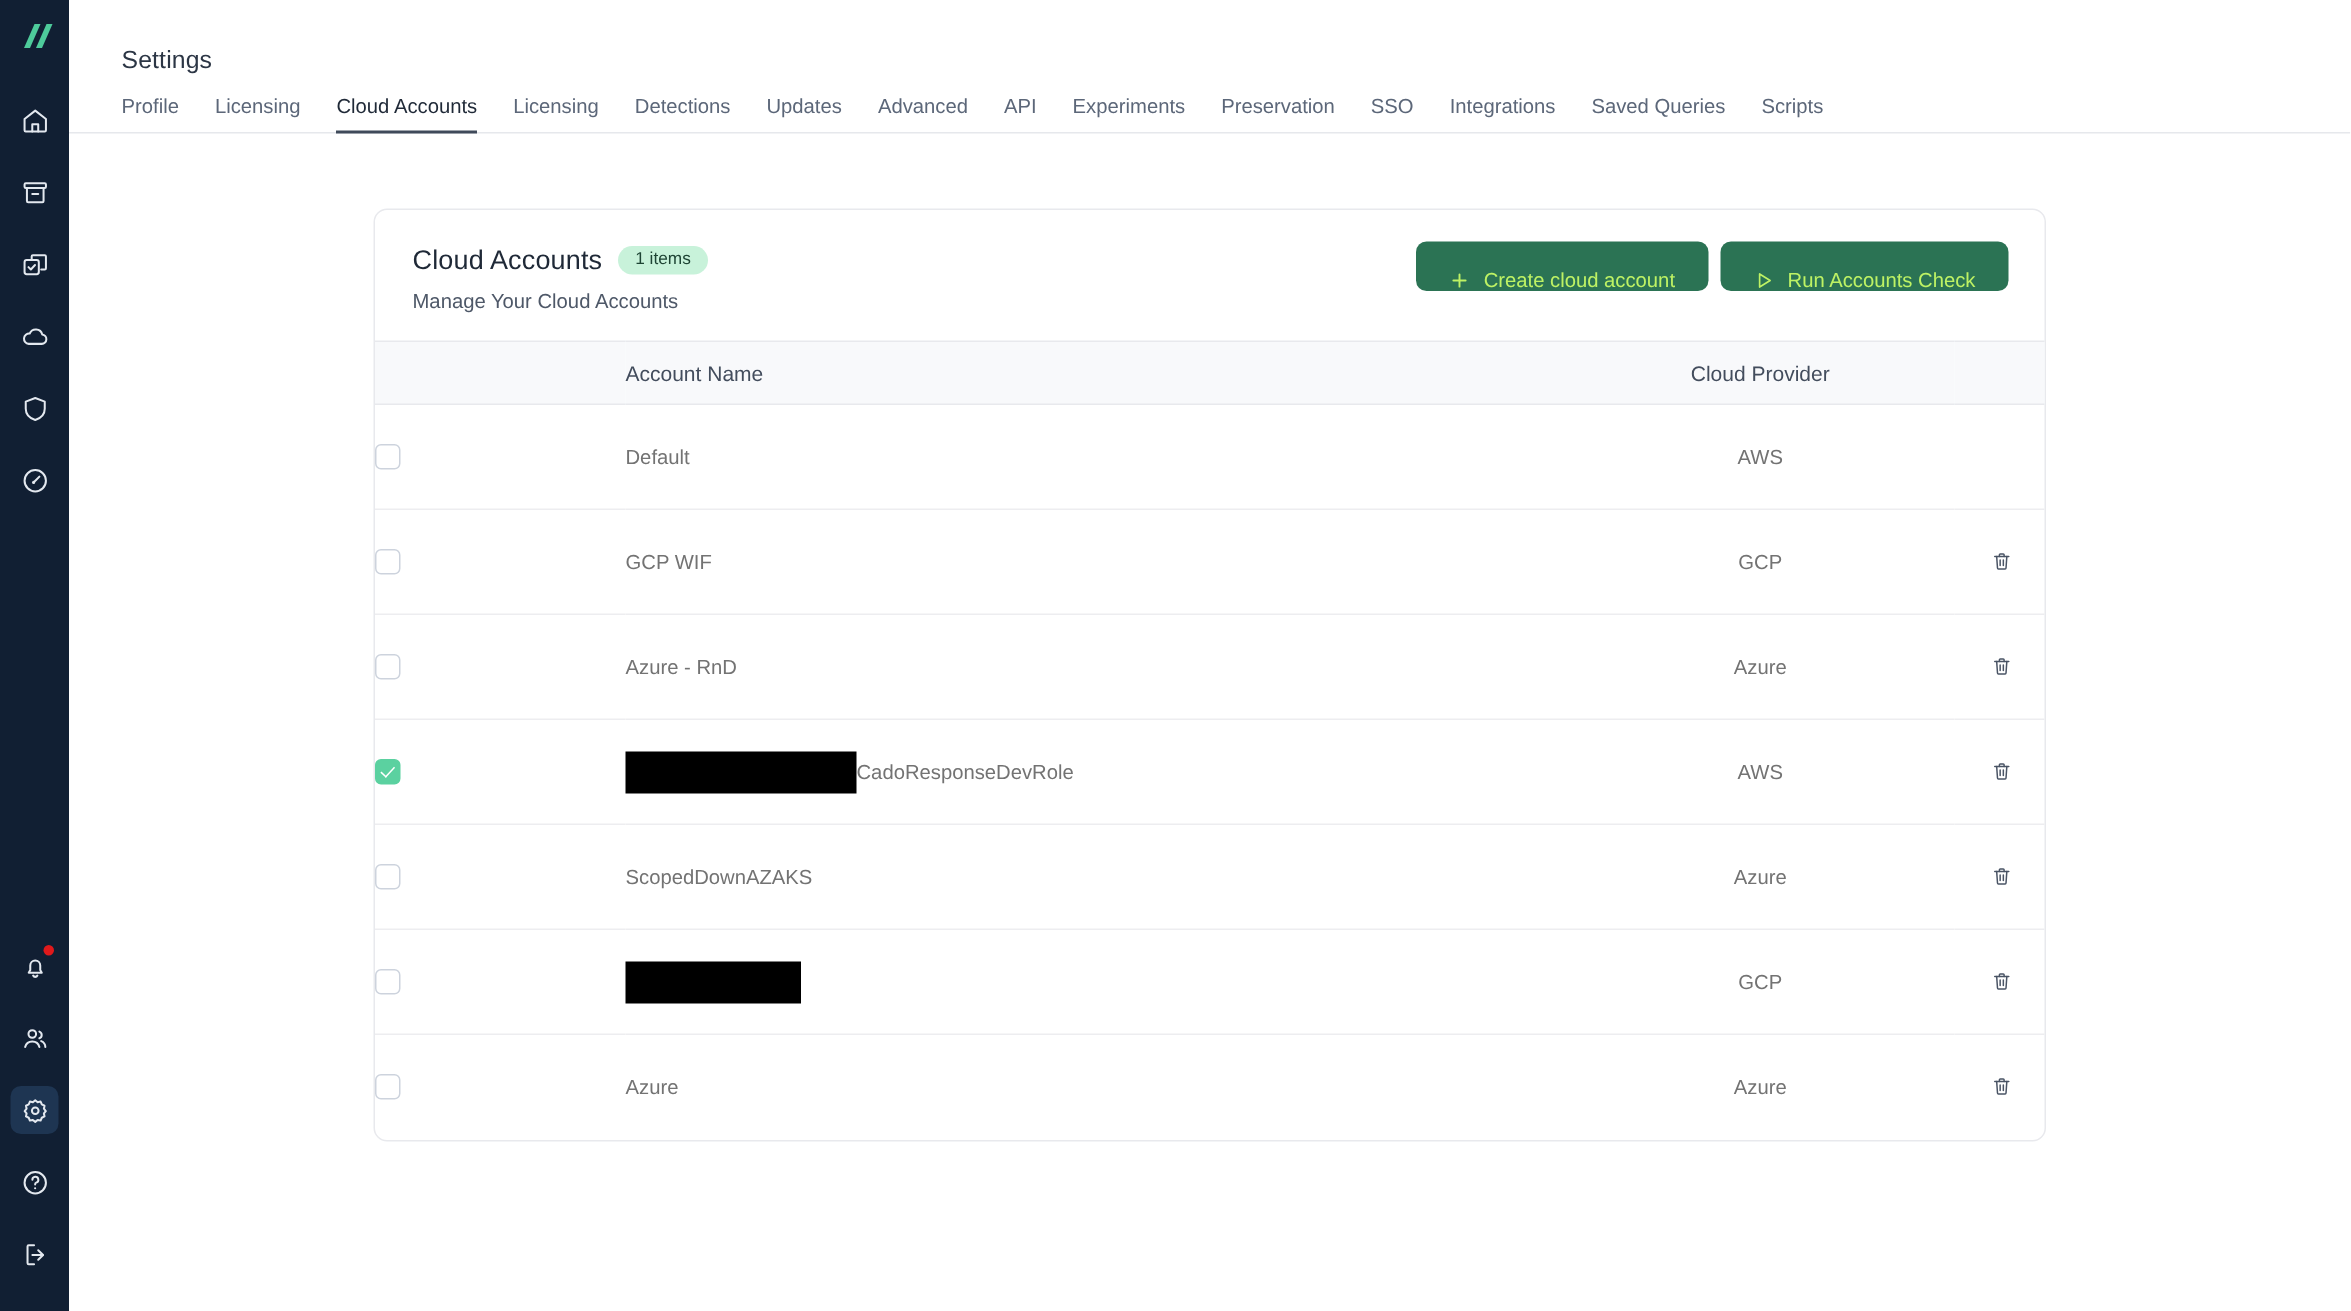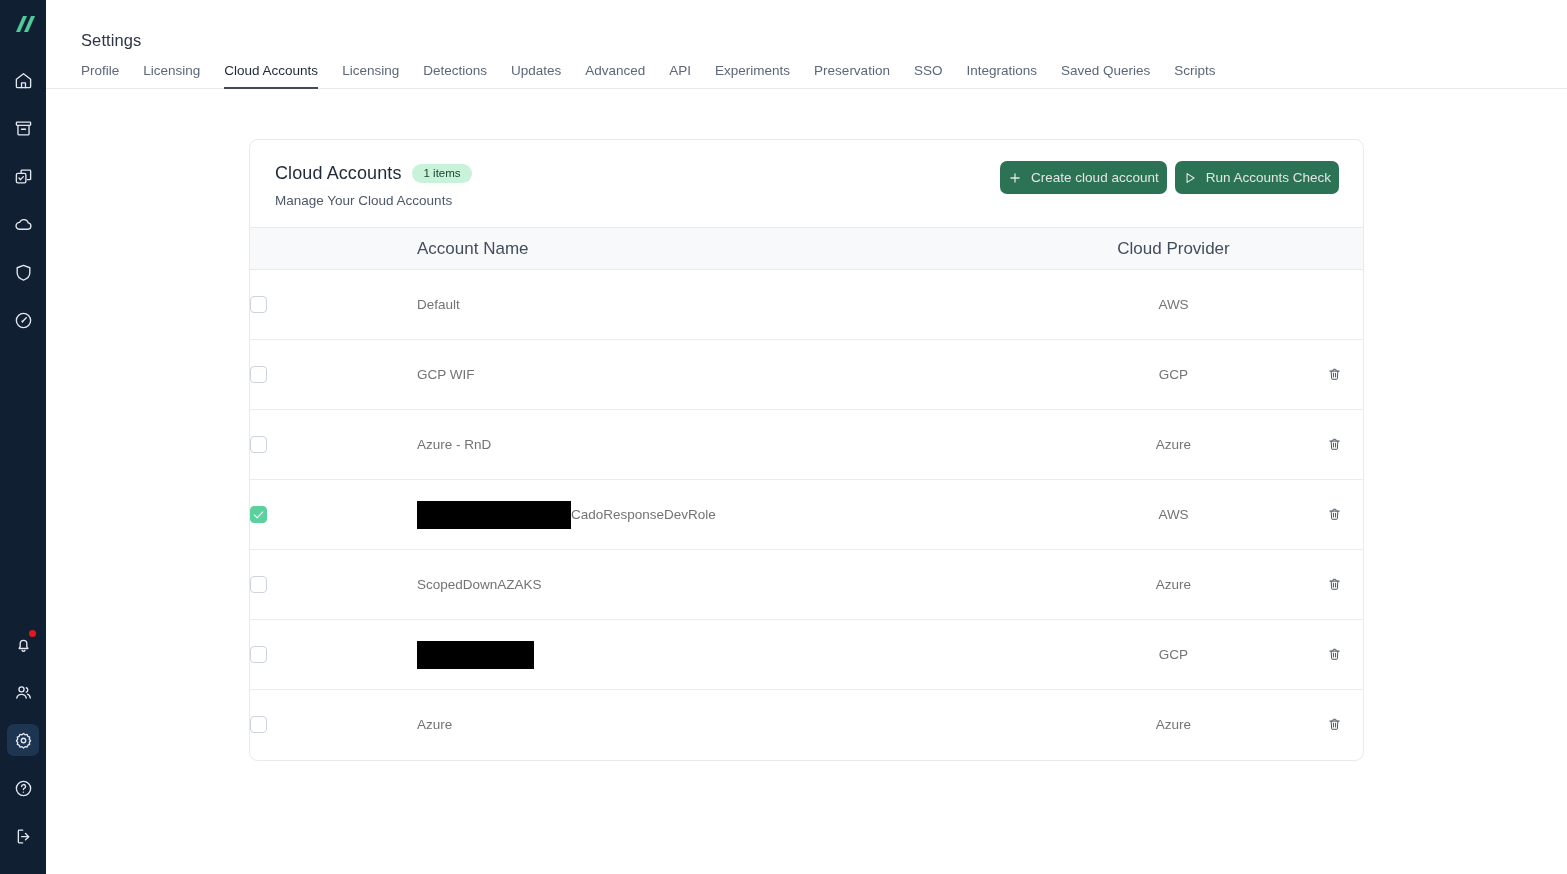--- a/index.html
+++ b/index.html
@@ -161,47 +161,47 @@
   }
   .card-sub {
     margin-top: 9px;
     font-size: 13.5px;
     color: #4e5868;
   }
 
   .card-actions { display: flex; gap: 8px; }
   .btn {
     background: #2b7354;
-    color: #e5e5e5;
+    color: #bef264;
     border: none;
     border-radius: 7px;
     height: 33px;
-    padding: 0 8px;
+    padding: 0 22px;
     font-size: 13.5px;
     font-family: "Liberation Sans", sans-serif;
     display: inline-flex;
-    align-items: center;
+    align-items: flex-end;
     gap: 9px;
     cursor: pointer;
     white-space: nowrap;
   }
   .btn svg { display: block; }
 
   
   table.accounts {
     width: 100%;
     border-collapse: collapse;
     table-layout: fixed;
   }
   table.accounts thead th {
     background: #f8f9fb;
     border-top: 1px solid #e8e9ed;
     border-bottom: 1px solid #e8e9ed;
     height: 42px;
-    font-size: 17px;
+    font-size: 14px;
     font-weight: 400;
     color: #434d5d;
     text-align: left;
     padding: 0;
     vertical-align: middle;
   }
   table.accounts tbody td {
     border-bottom: 1px solid #ededf0;
     height: 70px;
     font-size: 13.5px;

